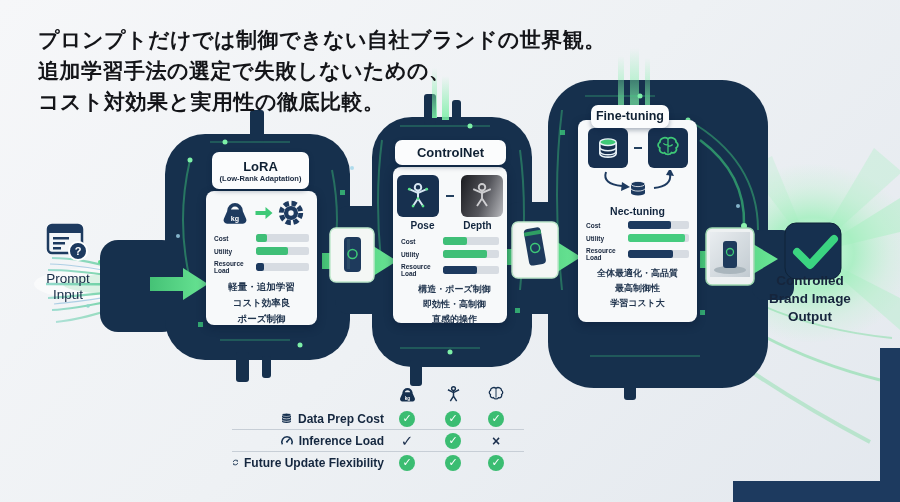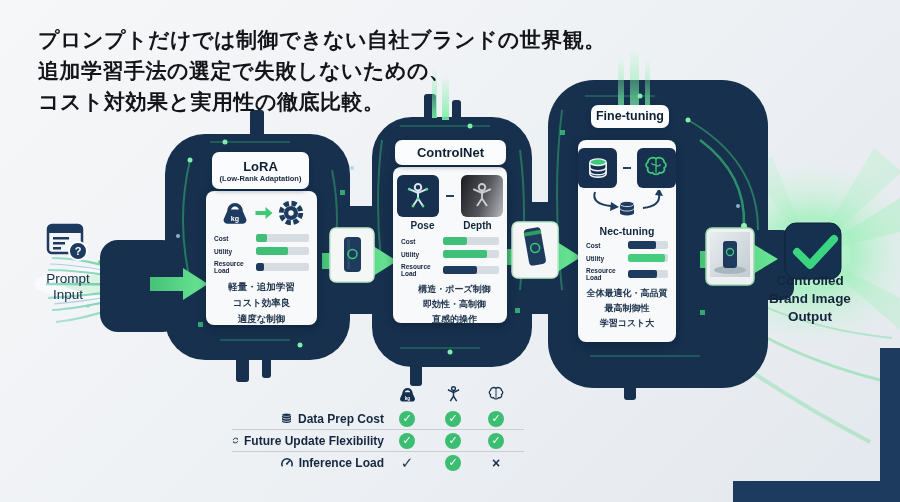--- a/index.html
+++ b/index.html
@@ -287,21 +287,21 @@
       <div class="bar-row">
           <span class="bar-label">Resource Load</span>
           <span class="bar-track">
             <span class="bar-fill" style="width: 15%; background-color: rgb(29, 58, 95);"></span>
           </span>
         </div>
     </div>
     <div class="features">
       <div>軽量・追加学習</div>
       <div>コスト効率良</div>
-      <div>適度な制御</div>
+      <div>ポーズ制御</div>
     </div>
   </div>
 
   <div class="abs tab" style="left:395px;top:140px;width:111px;height:25px;">
     <div class="t1">ControlNet</div>
   </div>
   <div class="abs card" style="left:393px;top:167px;width:114px;height:156px;">
     <div class="tile-row">
       <div class="tile navy">
         <svg width="30" height="30" viewBox="0 0 24 24">
@@ -359,21 +359,21 @@
     <div class="features" style="margin-top:4px;font-size:9px;line-height:15px;margin-left:9px;">
       <div>構造・ポーズ制御</div>
       <div>即効性・高制御</div>
       <div>直感的操作</div>
     </div>
   </div>
 
   <div class="abs tab" style="left:591px;top:105px;width:78px;height:23px;border-radius:7px;">
     <div class="t1" style="font-size:12.5px;">Fine-tuning</div>
   </div>
-  <div class="abs card" style="left:578px;top:140px;width:98px;height:202px;">
+  <div class="abs card" style="left:578px;top:120px;width:119px;height:202px;">
     <div class="tile-row" style="gap:6px;">
       <div class="tile navy" style="width:40px;height:40px;">
         <svg width="28" height="28" viewBox="0 0 24 24">
           <path d="M5 7 v10 a7 2.8 0 0 0 14 0 v-10" fill="none" stroke="#e8f2f7" stroke-width="1.4"></path>
           <path d="M5 11.5 a7 2.8 0 0 0 14 0 M5 15 a7 2.8 0 0 0 14 0" fill="none" stroke="#e8f2f7" stroke-width="1.2"></path>
           <ellipse cx="12" cy="7" rx="7" ry="2.8" fill="#3ec977" stroke="#e8f2f7" stroke-width="1.2"></ellipse>
         </svg>
       </div>
       <div class="tile-conn"></div>
       <div class="tile navy" style="width:40px;height:40px;">
@@ -463,55 +463,55 @@
       <div class="c-cell">
           <span class="mark check-circle"></span>
         </div>
       <div class="c-cell">
           <span class="mark check-circle"></span>
         </div>
     </div>
 
     <div class="c-row data bordered">
       <div class="c-label">
+        <svg width="14" height="13" viewBox="0 0 16 15">
+          <path d="M2.7 12 a6 6 0 1 1 10.6 0" fill="none" stroke="#16304f" stroke-width="1.8"></path>
+          <line x1="8" y1="9" x2="11.2" y2="5.2" stroke="#16304f" stroke-width="1.6"></line>
+          <circle cx="8" cy="9" r="1.2" fill="#16304f"></circle>
+        </svg>
+        <span>Inference Load</span>
+      </div>
+      <div class="c-cell">
+          <span class="mark plain-check"></span>
+        </div>
+      <div class="c-cell">
+          <span class="mark check-circle"></span>
+        </div>
+      <div class="c-cell">
+          <span class="mark cross"></span>
+        </div>
+    </div>
+
+    <div class="c-row data bordered">
+      <div class="c-label">
         <svg width="13" height="13" viewBox="0 0 16 16">
           <path d="M3 7 a5.2 5.2 0 0 1 9.4 -2.4" fill="none" stroke="#16304f" stroke-width="1.9"></path>
           <polygon points="12.8,1.6 13.4,6 9.4,4.6" fill="#16304f"></polygon>
           <path d="M13 9 a5.2 5.2 0 0 1 -9.4 2.4" fill="none" stroke="#16304f" stroke-width="1.9"></path>
           <polygon points="3.2,14.4 2.6,10 6.6,11.4" fill="#16304f"></polygon>
         </svg>
         <span>Future Update Flexibility</span>
       </div>
       <div class="c-cell">
           <span class="mark check-circle"></span>
         </div>
       <div class="c-cell">
           <span class="mark check-circle"></span>
         </div>
       <div class="c-cell">
           <span class="mark check-circle"></span>
         </div>
     </div>
-
-    <div class="c-row data bordered">
-      <div class="c-label">
-        <svg width="14" height="13" viewBox="0 0 16 15">
-          <path d="M2.7 12 a6 6 0 1 1 10.6 0" fill="none" stroke="#16304f" stroke-width="1.8"></path>
-          <line x1="8" y1="9" x2="11.2" y2="5.2" stroke="#16304f" stroke-width="1.6"></line>
-          <circle cx="8" cy="9" r="1.2" fill="#16304f"></circle>
-        </svg>
-        <span>Inference Load</span>
-      </div>
-      <div class="c-cell">
-          <span class="mark plain-check"></span>
-        </div>
-      <div class="c-cell">
-          <span class="mark check-circle"></span>
-        </div>
-      <div class="c-cell">
-          <span class="mark cross"></span>
-        </div>
-    </div>
   </div>
 
   <div class="abs frame-v"></div>
   <div class="abs frame-h"></div>
 </div>
 
 </body></html>

